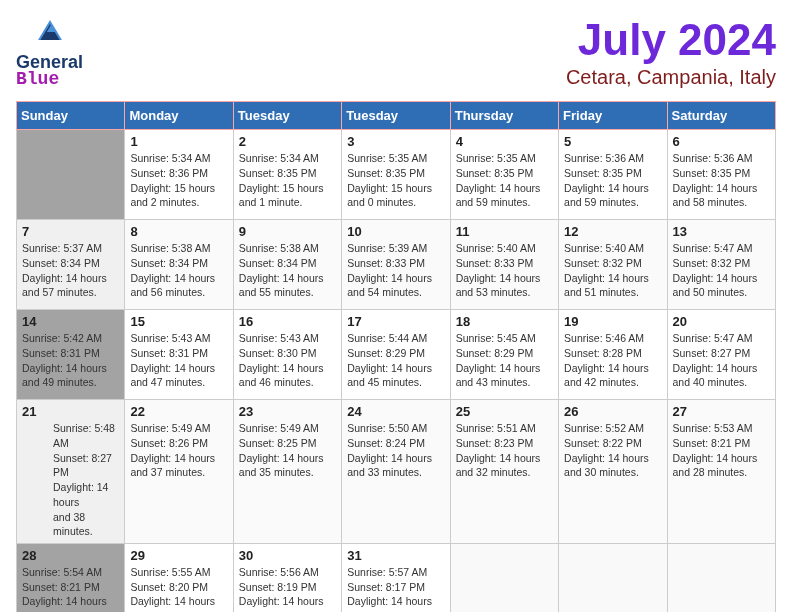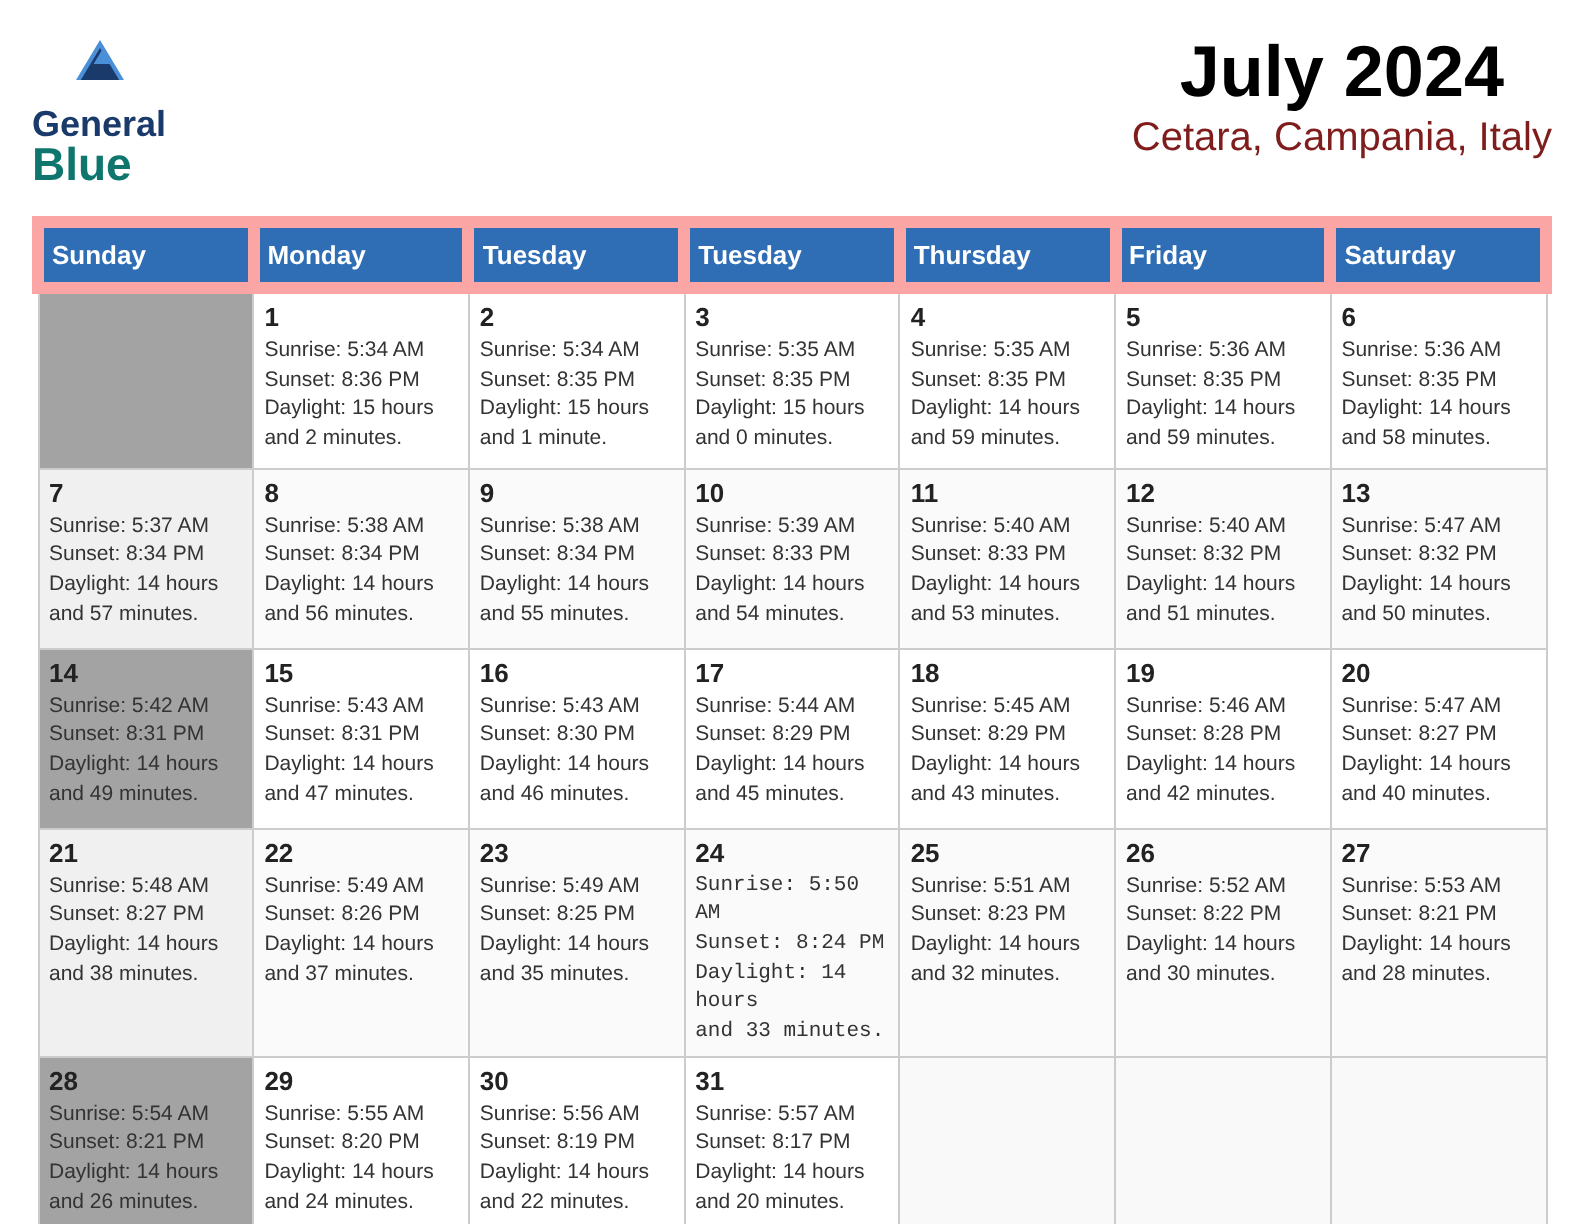--- a/index.html
+++ b/index.html
@@ -23,44 +23,43 @@
       flex-direction: column;
     }
     .logo-icon {
       width: 32px;
       height: 32px;
     }
     .title-block {
       text-align: right;
     }
     .month-title {
-      font-size: 36px;
+      font-size: 44px;
       font-weight: bold;
-      color: #000000;
+      color: #6d28d9;
       line-height: 1.1;
-      text-align: center;
     }
     .location {
       font-size: 20px;
       color: #7f1d1d;
       margin-top: 2px;
     }
     table {
       width: 100%;
       border-collapse: collapse;
       table-layout: fixed;
     }
     thead tr th {
       background-color: #2f6eb5;
       color: #fff;
       font-size: 13px;
       font-weight: bold;
       padding: 6px 4px;
       text-align: left;
-      border: 6px solid #fca5a5;
+      border: 1px solid #fca5a5;
     }
     tbody tr td {
       border: 1px solid #ccc;
       vertical-align: top;
       padding: 4px 5px;
       font-size: 11px;
       color: #222;
       min-height: 80px;
       height: 90px;
     }
@@ -93,21 +92,21 @@
 
 <div class="header">
   <div class="logo">
     <svg class="logo-icon" viewBox="0 0 40 40" xmlns="http://www.w3.org/2000/svg">
       <polygon points="20,5 35,30 5,30" fill="#4a90d9"></polygon>
       <polygon points="20,10 32,30 8,30" fill="#1a3a6b"></polygon>
       <polygon points="16,20 28,20 22,10" fill="#4a90d9"></polygon>
     </svg>
     <div>
       <div style="font-size:18px;font-weight:bold;color:#1a3a6b;">General</div>
-      <div style="font-size:23px;font-weight:bold;color:#0f766e;margin-top:-4px;">Blue</div>
+      <div style="font-size:18px;font-weight:bold;color:#a21caf;margin-top:-4px;font-family:Liberation Mono, monospace;">Blue</div>
     </div>
   </div>
   <div class="title-block">
     <div class="month-title">July 2024</div>
     <div class="location">Cetara, Campania, Italy</div>
   </div>
 </div>
 
 <table>
   <thead>
@@ -265,42 +264,42 @@
           <span class="day-num">20</span>
           <div class="day-info" style="white-space: pre-line;">Sunrise: 5:47 AM
 Sunset: 8:27 PM
 Daylight: 14 hours
 and 40 minutes.</div>
         </td>
       </tr>
       <tr>
         <td>
           <span class="day-num">21</span>
-          <div class="day-info" style="white-space: pre-line;">Sunrise: 5:48 AM
+          <div class="day-info" style="white-space: pre-line; margin-left: 31px;">Sunrise: 5:48 AM
 Sunset: 8:27 PM
 Daylight: 14 hours
 and 38 minutes.</div>
         </td>
         <td>
           <span class="day-num">22</span>
           <div class="day-info" style="white-space: pre-line;">Sunrise: 5:49 AM
 Sunset: 8:26 PM
 Daylight: 14 hours
 and 37 minutes.</div>
         </td>
         <td>
           <span class="day-num">23</span>
           <div class="day-info" style="white-space: pre-line;">Sunrise: 5:49 AM
 Sunset: 8:25 PM
 Daylight: 14 hours
 and 35 minutes.</div>
         </td>
         <td>
           <span class="day-num">24</span>
-          <div class="day-info" style="white-space: pre-line; font-family: Liberation Mono, monospace;">Sunrise: 5:50 AM
+          <div class="day-info" style="white-space: pre-line;">Sunrise: 5:50 AM
 Sunset: 8:24 PM
 Daylight: 14 hours
 and 33 minutes.</div>
         </td>
         <td>
           <span class="day-num">25</span>
           <div class="day-info" style="white-space: pre-line;">Sunrise: 5:51 AM
 Sunset: 8:23 PM
 Daylight: 14 hours
 and 32 minutes.</div>

